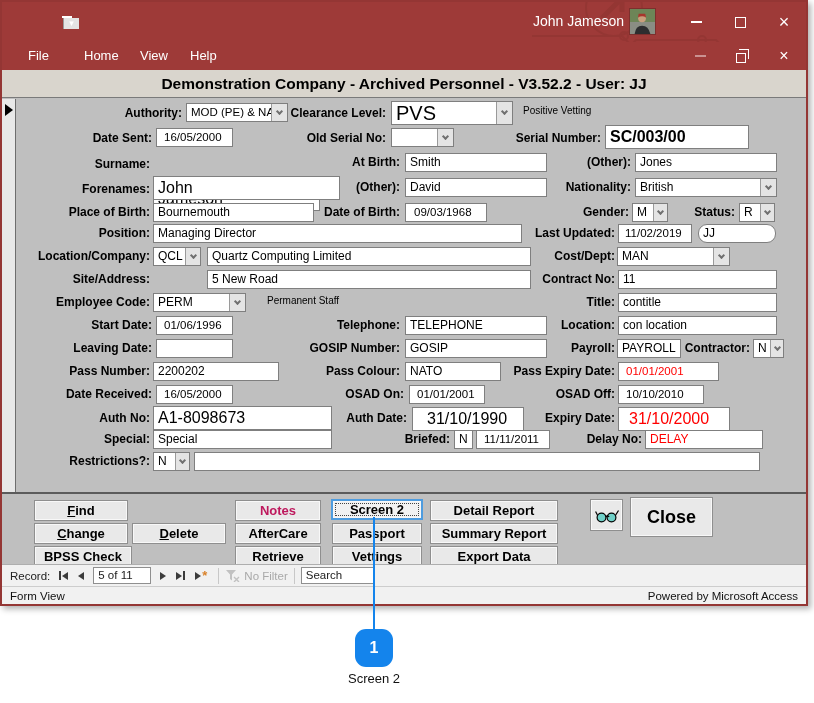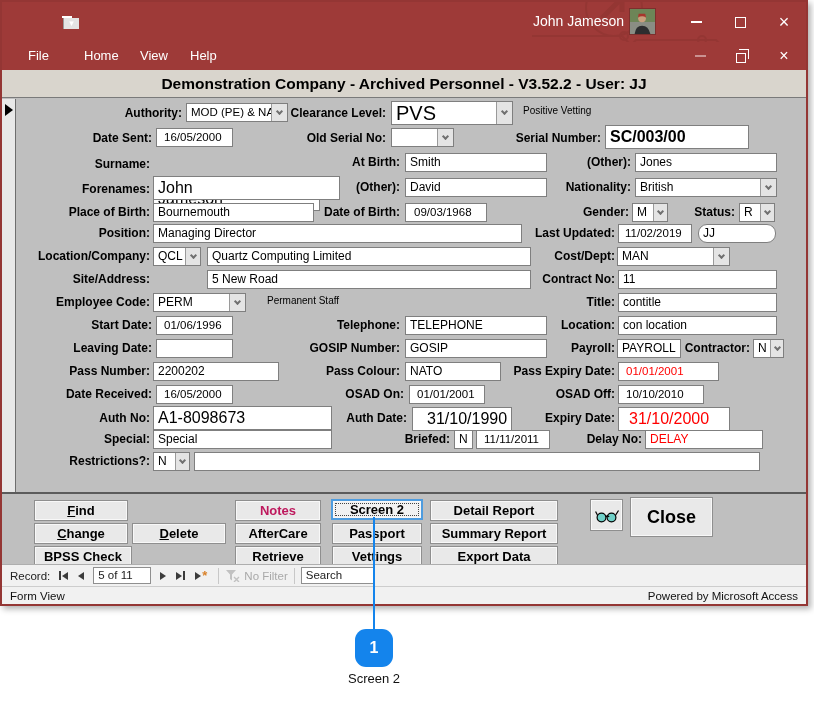--- a/index.html
+++ b/index.html
@@ -264,21 +264,21 @@
       <span class="lbl" style="left:-40px; top:288px;">Date Received:</span>
       <div class="tb sm" style="left:154px; top:286px; width:77px; padding-left:7px;">16/05/2000</div>
       <span class="lbl" style="left:212px; top:288px;">OSAD On:</span>
       <div class="tb sm" style="left:407px; top:286px; width:76px; padding-left:7px;">01/01/2001</div>
       <span class="lbl" style="left:423px; top:288px;">OSAD Off:</span>
       <div class="tb sm" style="left:616px; top:286px; width:86px; padding-left:7px;">10/10/2010</div>
 
       <span class="lbl" style="left:-42px; top:312px;">Auth No:</span>
       <div class="tb big" style="left:151px; top:307px; width:179px;">A1-8098673</div>
       <span class="lbl" style="left:215px; top:312px;">Auth Date:</span>
-      <div class="tb big" style="left:410px; top:308px; width:100px; padding-left:14px;">31/10/1990</div>
+      <div class="tb big" style="left:410px; top:308px; width:112px; padding-left:14px;">31/10/1990</div>
       <span class="lbl" style="left:423px; top:312px;">Expiry Date:</span>
       <div class="tb big red" style="left:616px; top:308px; width:112px; padding-left:10px;">31/10/2000</div>
 
       <span class="lbl" style="left:-42px; top:333px;">Special:</span>
       <div class="tb" style="left:151px; top:331px; width:179px;">Special</div>
       <span class="lbl" style="left:258px; top:333px;">Briefed:</span>
       <div class="tb" style="left:452px; top:331px; width:19px; padding-left:4px;">N</div>
       <div class="tb sm" style="left:474px; top:331px; width:74px; padding-left:7px;">11/11/2011</div>
       <span class="lbl" style="left:450px; top:333px;">Delay No:</span>
       <div class="tb red" style="left:643px; top:331px; width:118px;">DELAY</div>

